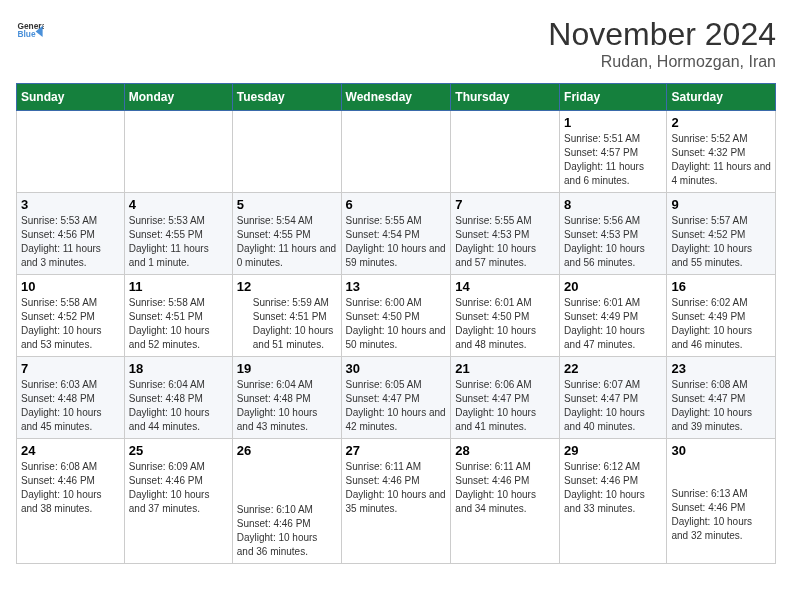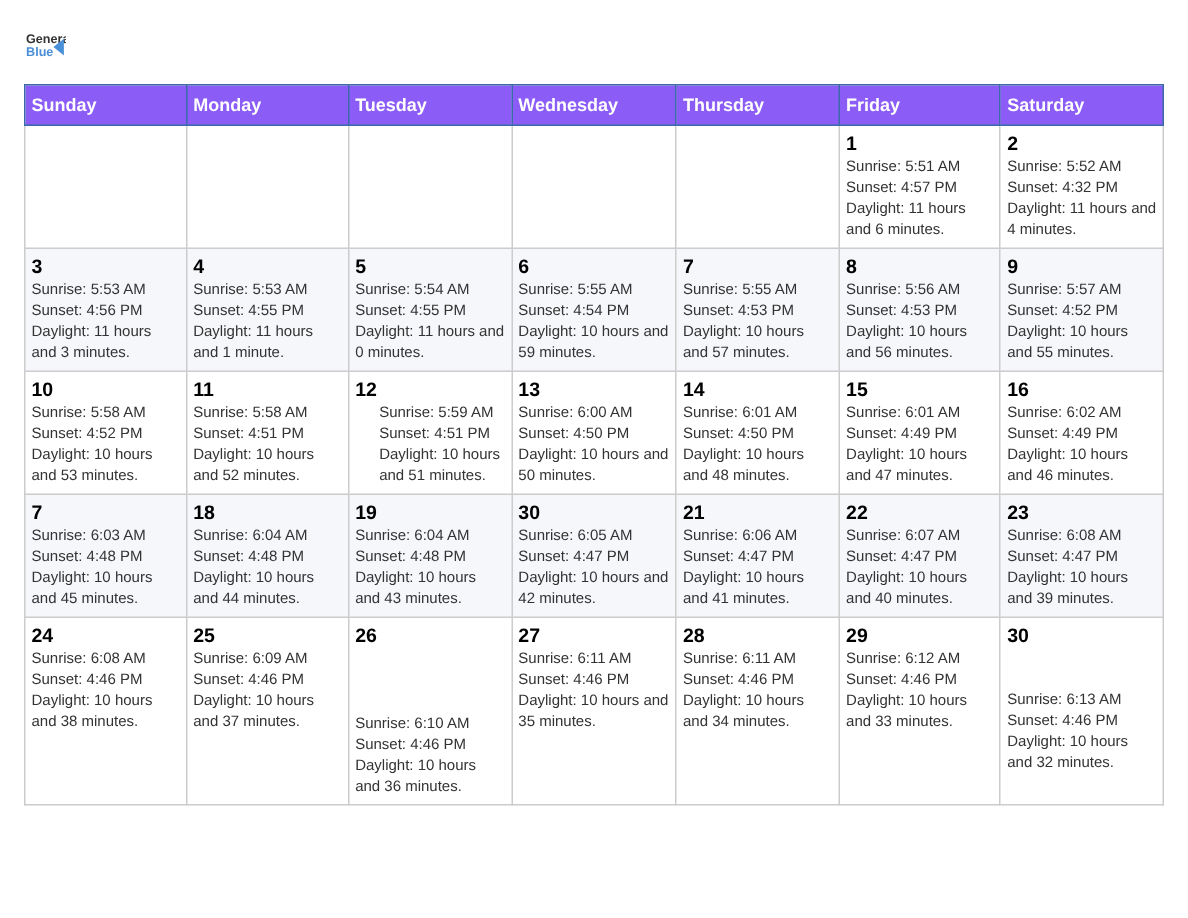--- a/index.html
+++ b/index.html
@@ -28,21 +28,21 @@
     .title-block { text-align: right; }
     .month-title { font-size: 32px; color: #333; font-weight: normal; }
     .location-title { font-size: 16px; color: #555; }
 
     table {
       width: 100%;
       border-collapse: collapse;
       font-size: 11px;
     }
     thead tr th {
-      background-color: #8b5cf6;
+      background-color: #15803d;
       color: #fff;
       padding: 6px 4px;
       text-align: left;
       font-size: 12px;
       font-weight: bold;
       border: 1px solid #3a6aaa;
     }
     tbody tr td {
       border: 1px solid #ccc;
       vertical-align: top;
@@ -74,20 +74,22 @@
 
 <div class="header">
   <div class="logo">
     <svg class="logo-icon" viewBox="0 0 40 40" xmlns="http://www.w3.org/2000/svg">
       <text x="2" y="18" font-size="12" font-weight="bold" fill="#333">General</text>
       <polygon points="28,22 38,14 38,30" fill="#4a90d9"></polygon>
       <text x="2" y="30" font-size="12" font-weight="bold" fill="#4a90d9">Blue</text>
     </svg>
   </div>
   <div class="title-block">
+    <div class="month-title">November 2024</div>
+    <div class="location-title">Rudan, Hormozgan, Iran</div>
   </div>
 </div>
 
 <table>
   <thead>
     <tr id="weekday-header">
         <th>Sunday</th>
         <th>Monday</th>
         <th>Tuesday</th>
         <th>Wednesday</th>
@@ -185,21 +187,21 @@
 Sunset: 4:50 PM
 Daylight: 10 hours and 50 minutes.</div>
         </td>
         <td>
           <span class="day-num">14</span>
           <div class="day-info" style="white-space: pre-line;">Sunrise: 6:01 AM
 Sunset: 4:50 PM
 Daylight: 10 hours and 48 minutes.</div>
         </td>
         <td>
-          <span class="day-num">15</span>
+          <span class="day-num">20</span>
           <div class="day-info" style="white-space: pre-line;">Sunrise: 6:01 AM
 Sunset: 4:49 PM
 Daylight: 10 hours and 47 minutes.</div>
         </td>
         <td>
           <span class="day-num">16</span>
           <div class="day-info" style="white-space: pre-line;">Sunrise: 6:02 AM
 Sunset: 4:49 PM
 Daylight: 10 hours and 46 minutes.</div>
         </td>

